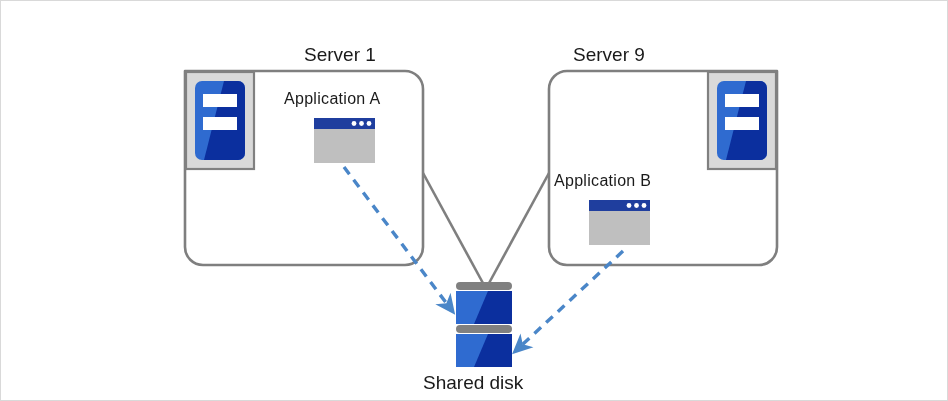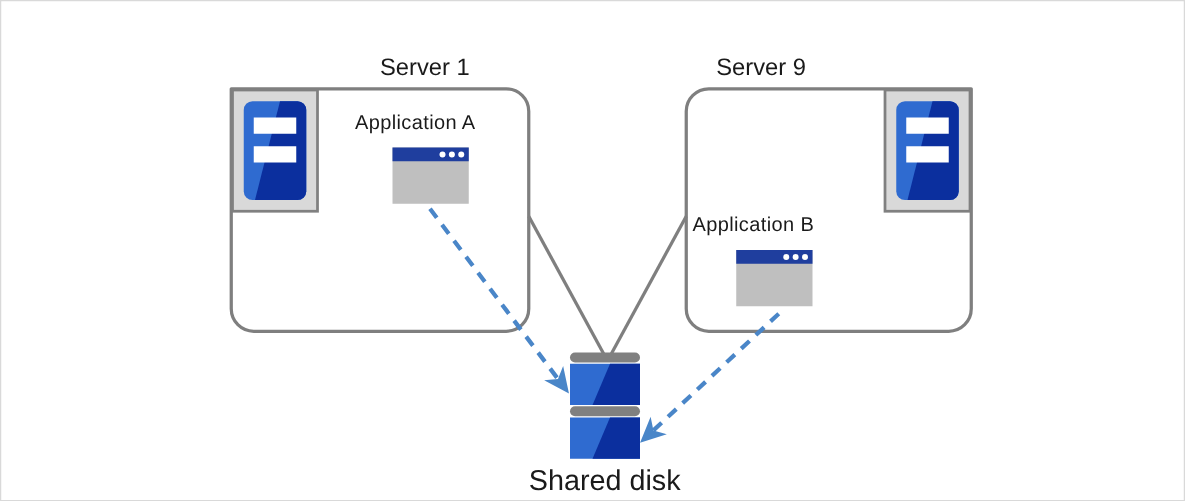--- a/index.html
+++ b/index.html
@@ -35,21 +35,21 @@
   }
   .server-title {
     font-size: 19px;
   }
   .app-title {
     font-size: 16px;
     letter-spacing: 0.3px;
     text-align: right;
   }
   .disk-title {
-    font-size: 23px;
+    font-size: 19px;
   }
 </style>
 </head>
 <body>
 
 <div id="canvas">
 
   <svg id="diagram-svg" viewBox="0 0 948 401">
     <defs>
 

